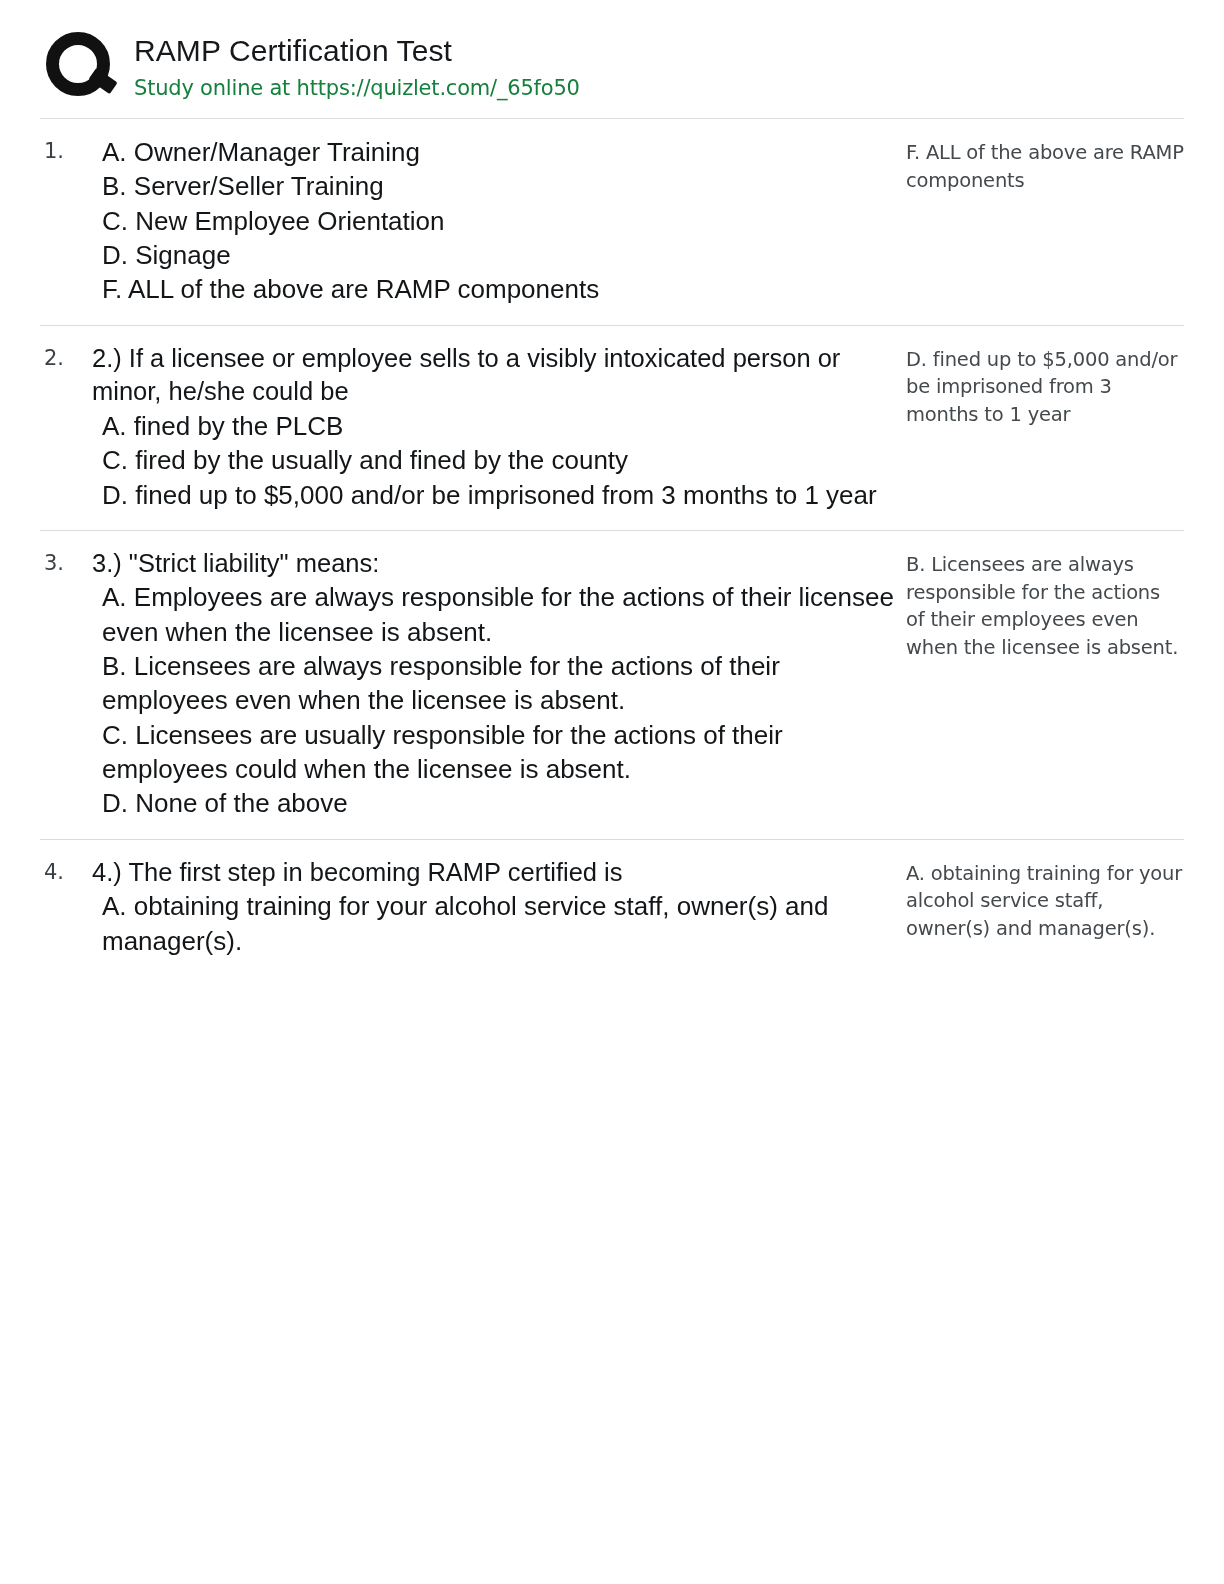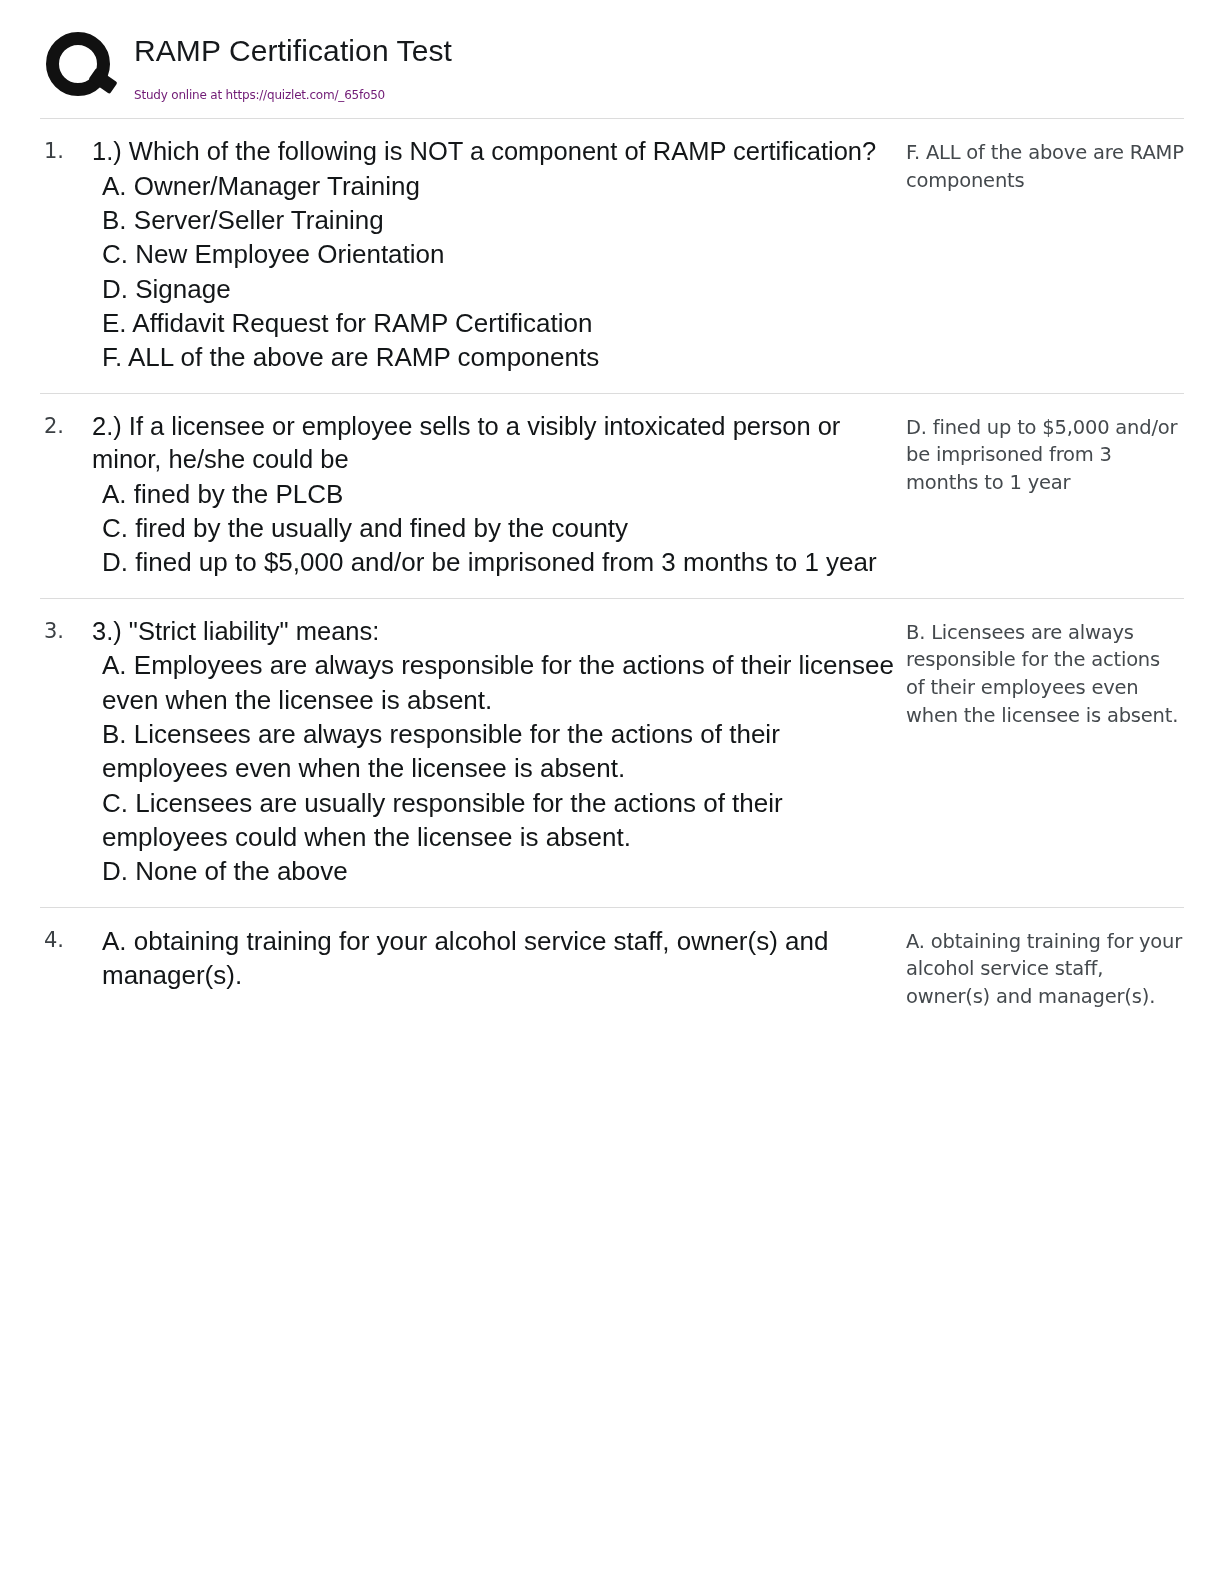--- a/index.html
+++ b/index.html
@@ -63,23 +63,23 @@
     padding-top: 4px;
   }
   .doc-title {
     font-size: 30px;
     font-weight: 400;
     color: #16191c;
     line-height: 1.12;
     letter-spacing: 0.1px;
   }
   .doc-sub {
-    font-size: 12px;
-    color: #701a75;
-    margin-top: 20px;
+    font-size: 21px;
+    color: #15803d;
+    margin-top: 8px;
     font-family: "DejaVu Sans", sans-serif;
     letter-spacing: -0.2px;
   }
 
   
   .qrow {
     display: flex;
     align-items: flex-start;
     border-bottom: 1px solid #dcdcdc;
     padding: 16px 0 18px 0;
@@ -150,27 +150,25 @@
     </div>
     <div class="header-text">
       <div class="doc-title">RAMP Certification Test</div>
       <div class="doc-sub">Study online at https://quizlet.com/_65fo50</div>
     </div>
   </div>
 
   <div class="qrow">
     <div class="qnum">1.</div>
     <div class="qbody">
-      <div class="qtext">1.) Which of the following is NOT a component of RAMP certification?</div>
       <div class="qopts">
         <div class="qopt">A. Owner/Manager Training</div>
         <div class="qopt">B. Server/Seller Training</div>
         <div class="qopt">C. New Employee Orientation</div>
         <div class="qopt">D. Signage</div>
-        <div class="qopt">E. Affidavit Request for RAMP Certification</div>
         <div class="qopt">F. ALL of the above are RAMP components</div>
       </div>
     </div>
     <div class="answer">F. ALL of the above are RAMP components</div>
   </div>
 
   <div class="qrow">
     <div class="qnum">2.</div>
     <div class="qbody">
       <div class="qtext">2.) If a licensee or employee sells to a visibly intoxicated person or minor, he/she could be</div>
@@ -193,20 +191,21 @@
         <div class="qopt">C. Licensees are usually responsible for the actions of their employees could when the licensee is absent.</div>
         <div class="qopt">D. None of the above</div>
       </div>
     </div>
     <div class="answer">B. Licensees are always responsible for the actions of their employees even when the licensee is absent.</div>
   </div>
 
   <div class="qrow">
     <div class="qnum">4.</div>
     <div class="qbody">
+      <div class="qtext">4.) The first step in becoming RAMP certified is</div>
       <div class="qopts">
         <div class="qopt">A. obtaining training for your alcohol service staff, owner(s) and manager(s).</div>
       </div>
     </div>
     <div class="answer">A. obtaining training for your alcohol service staff, owner(s) and manager(s).</div>
   </div>
 
 
 </div>
 

